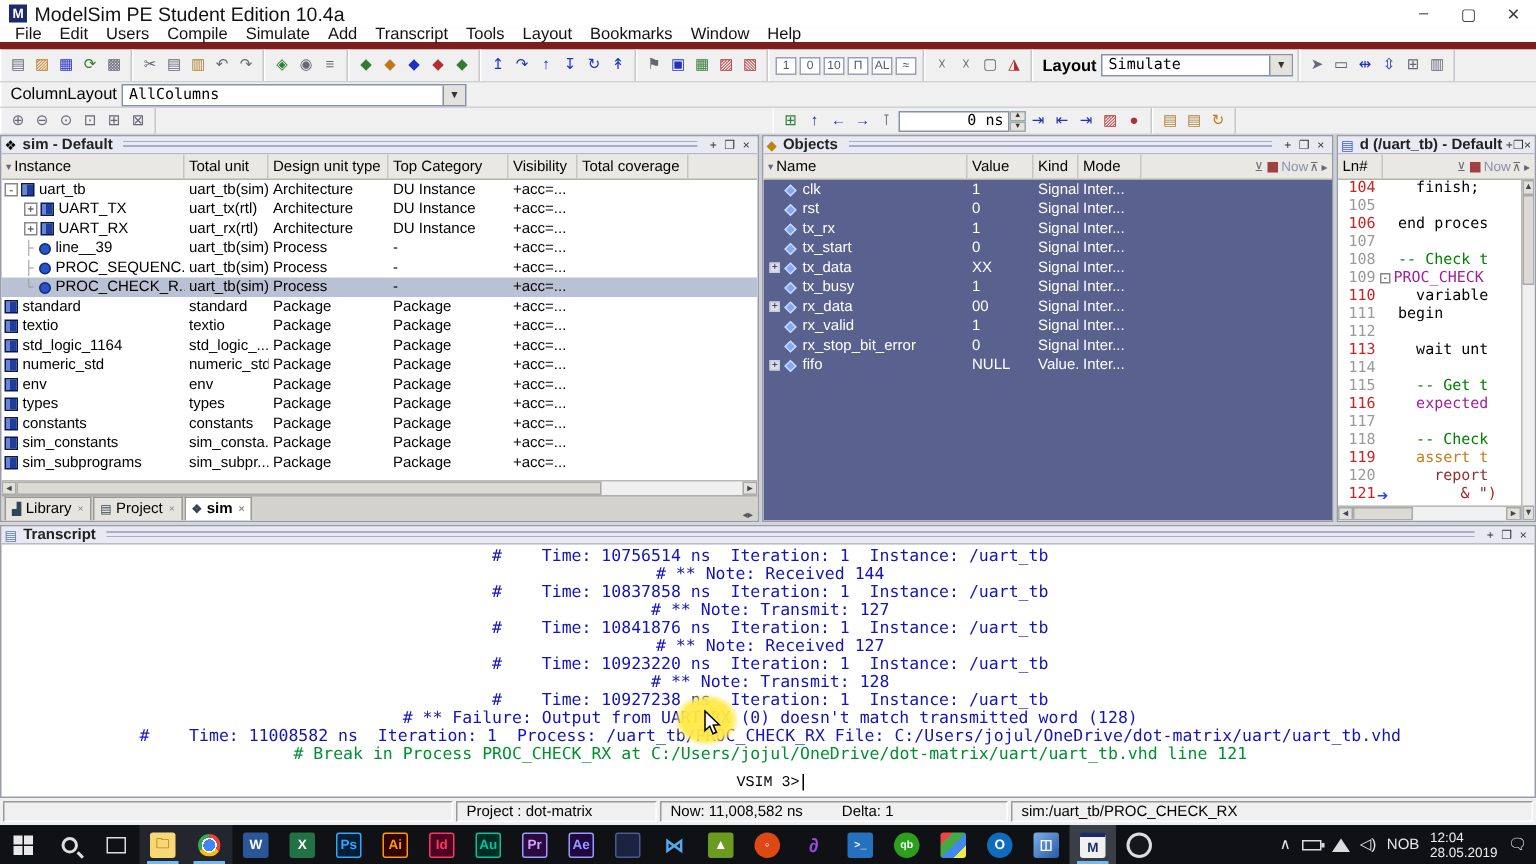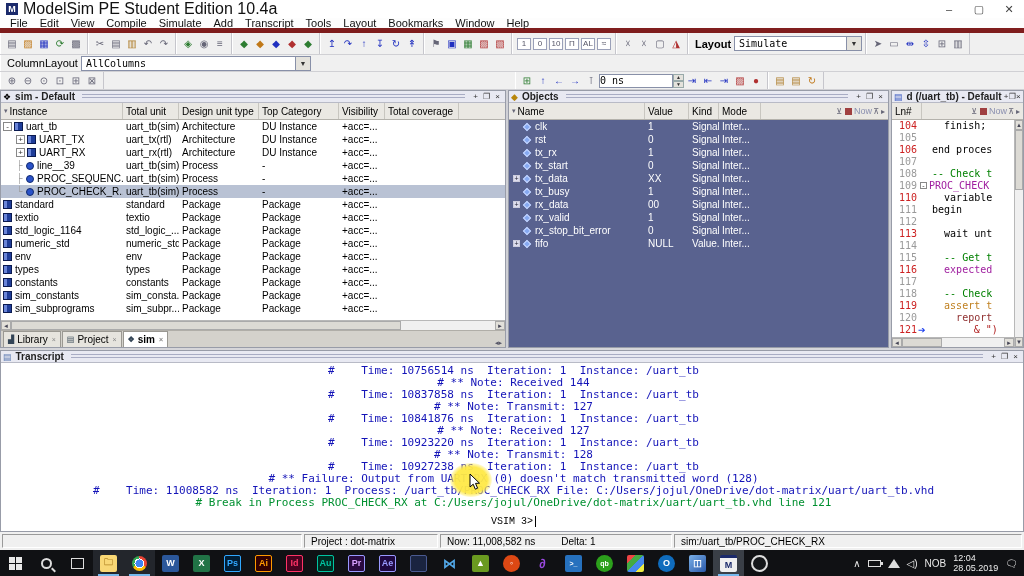--- a/index.html
+++ b/index.html
@@ -3,21 +3,21 @@
 <meta charset="utf-8">
 <style>
   * { margin:0; padding:0; box-sizing:border-box; }
   html,body { width:1024px; height:576px; overflow:hidden; background:#d6d6da;
     font-family:"Liberation Sans", sans-serif; font-size:11px; color:#000; }
 
   
   .titlebar { height:18px; background:#fff; display:flex; align-items:center; padding-left:6px; }
   .mslogo { width:12px; height:12px; background:#1b2a6b; color:#fff; font-size:9px; font-weight:bold;
     display:flex; align-items:center; justify-content:center; margin-right:5px; }
-  .title-text { font-size:16px; color:#111; flex:1; }
+  .title-text { font-size:13px; color:#111; flex:1; }
   .winbtns { display:flex; height:100%; }
   .winbtn { width:30px; display:flex; align-items:center; justify-content:center; color:#444; font-size:11px; }
 
   .menubar { height:15px; background:#fdfdfd; display:flex; align-items:center; padding-left:4px;
     border-bottom:5px solid #7f1d1d; }
   .menu-item { padding:0 6px; font-size:11px; color:#111; }
 
   .tb { background:#f0f0f0; display:flex; align-items:center; border-bottom:1px solid #d0d0d4; }
   .tb1 { height:22px; }
   .tb2 { height:17px; }
@@ -29,21 +29,21 @@
   .tbi.or { color:#c07818; } .tbi.gr { color:#2e7d32; } .tbi.rd { color:#b03030; }
   .tbi.bl { color:#2030c0; } .tbi.gy { color:#667; } .tbi.tan { color:#b08030; }
   .tbox { width:14px; height:12px; border:1px solid #9aa0b8; background:#fff; font-size:8px;
     line-height:10px; text-align:center; color:#556; margin:0 1px; }
   .layout-label { font-weight:bold; font-size:11px; padding:0 3px; }
   .dropdown { background:#fff; border:1px solid #8890a8; height:15px; display:flex; align-items:center;
     font-size:10px; }
   .dropdown .dd-val { padding:0 4px; font-family:"DejaVu Sans Mono", monospace; flex:1; }
   .dd-btn { width:15px; height:100%; background:#e4e2dc; border-left:1px solid #8890a8; text-align:center;
     font-size:7px; line-height:14px; color:#333; }
-  .timefield { width:74px; height:14px; background:#fff; border:1px solid #8890a8; 
+  .timefield { width:74px; height:14px; background:#fff; border:1px solid #8890a8; text-align:right;
     font-size:10px; line-height:13px; padding-right:3px; font-family:"DejaVu Sans Mono", monospace; }
   .spin { display:flex; flex-direction:column; width:11px; height:14px; }
   .spin div { flex:1; background:#e4e2dc; border:1px solid #9aa; font-size:5px; line-height:5px; text-align:center; color:#333; }
 
   
   .main { height:258px; display:flex; background:#cfd0d6; }
   .panel { background:#fff; border:1px solid #989ca8; display:flex; flex-direction:column; overflow:hidden; }
   .p-sim { width:506px; margin-right:2px; }
   .p-obj { width:381px; margin-right:2px; }
   .p-code { flex:1; }
@@ -171,21 +171,21 @@
   <div class="winbtns">
     <div class="winbtn">–</div>
     <div class="winbtn">▢</div>
     <div class="winbtn">✕</div>
   </div>
 </div>
 
 <div class="menubar">
   <span class="menu-item">File</span>
   <span class="menu-item">Edit</span>
-  <span class="menu-item">View</span>
+  <span class="menu-item">Users</span>
   <span class="menu-item">Compile</span>
   <span class="menu-item">Simulate</span>
   <span class="menu-item">Add</span>
   <span class="menu-item">Transcript</span>
   <span class="menu-item">Tools</span>
   <span class="menu-item">Layout</span>
   <span class="menu-item">Bookmarks</span>
   <span class="menu-item">Window</span>
   <span class="menu-item">Help</span>
 </div>

